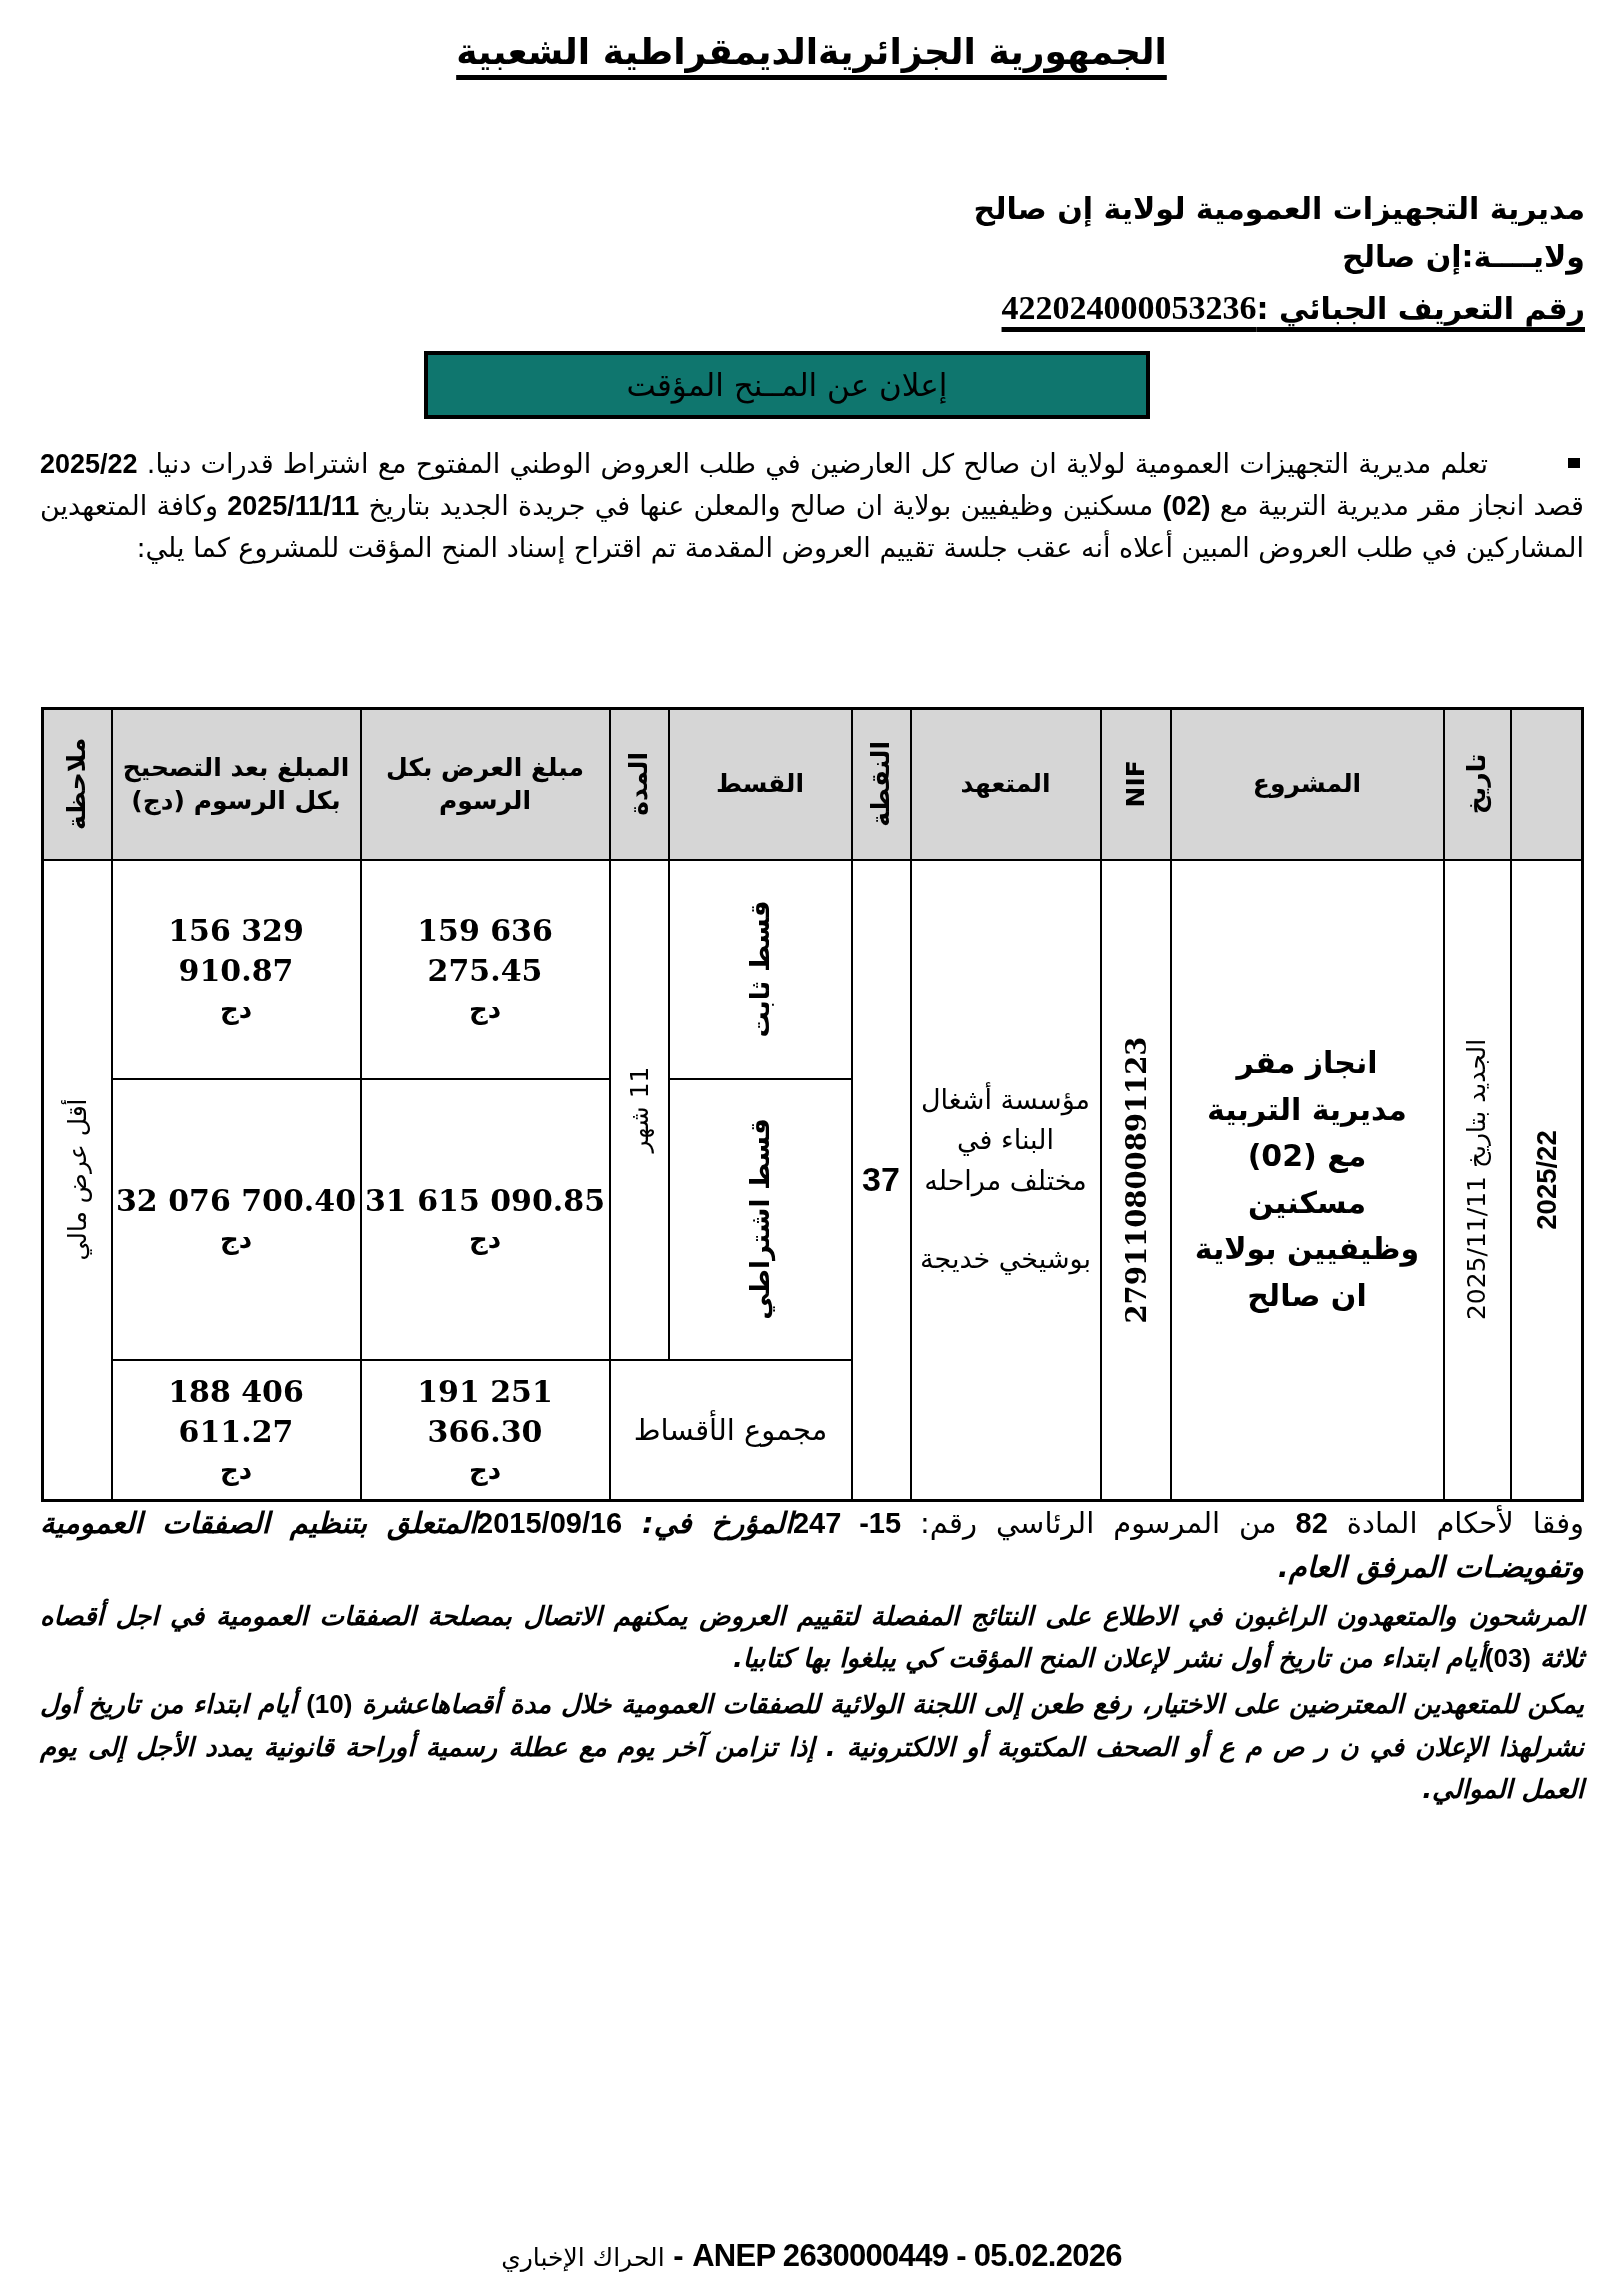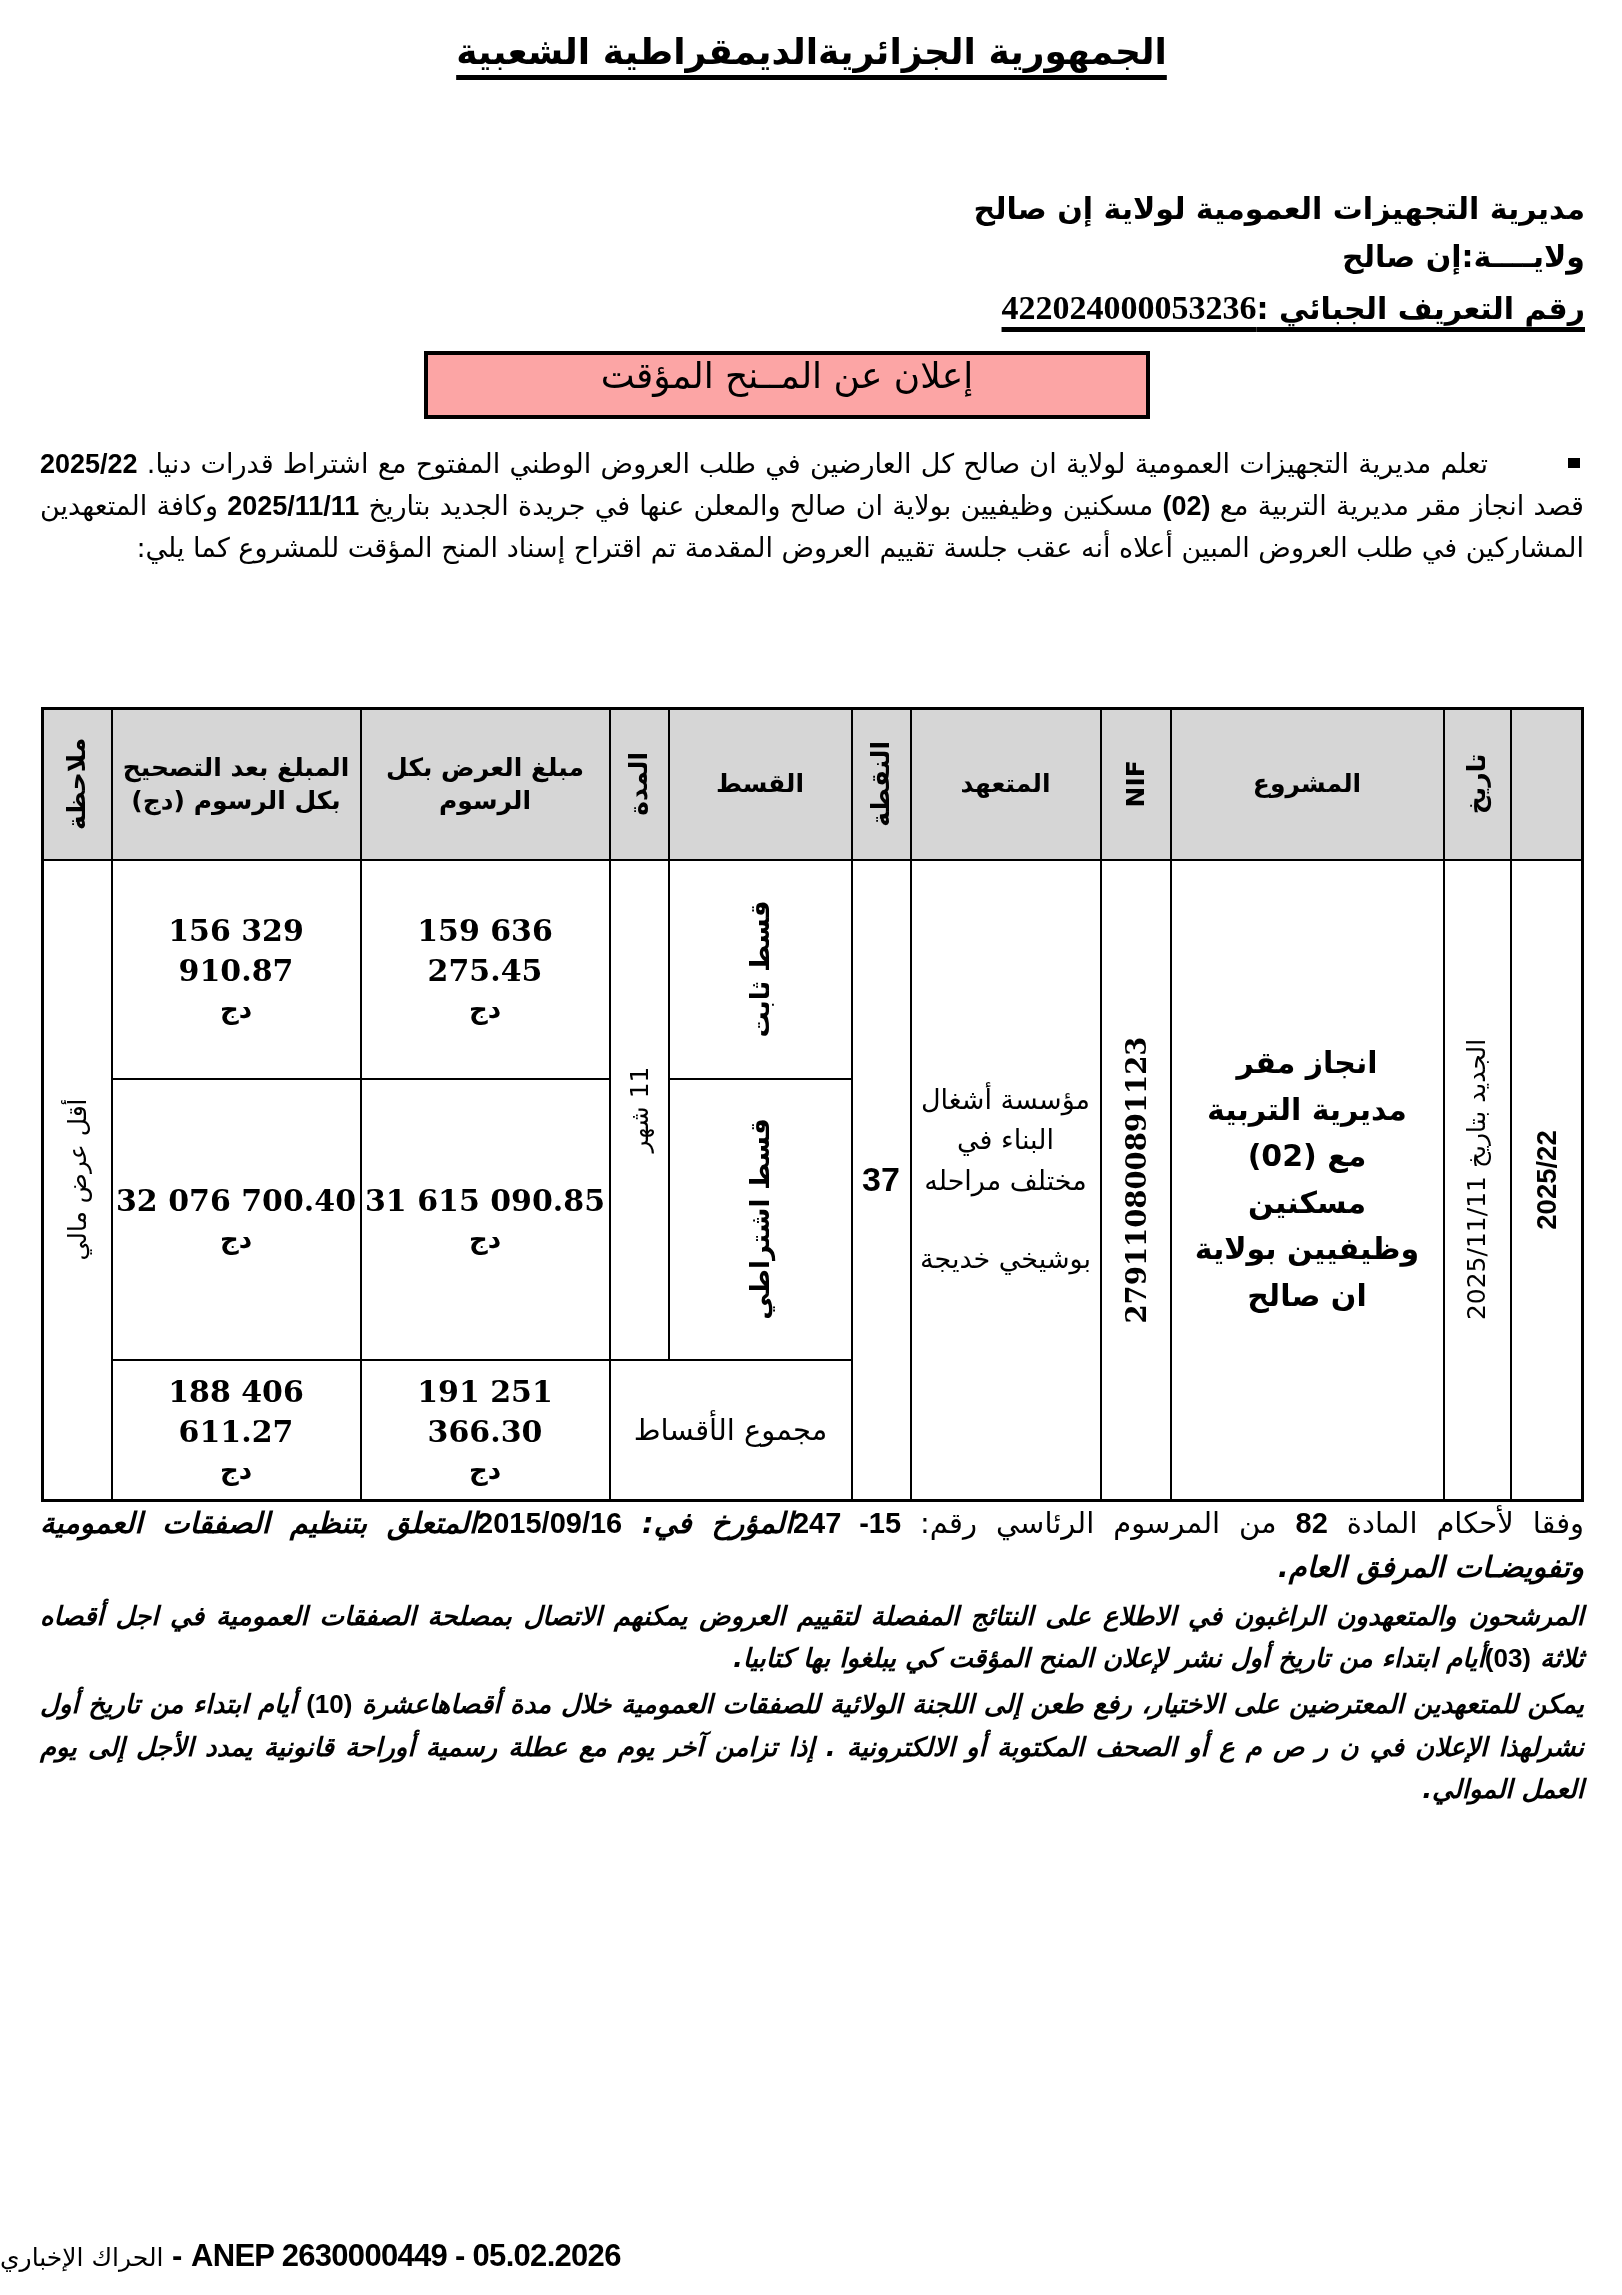--- a/index.html
+++ b/index.html
@@ -20,23 +20,23 @@
   }
 
   
   #org { position:absolute; top:185px; right:38px; direction:rtl; text-align:right;
          font-weight:700; font-size:30px; line-height:1.6; }
   #org .taxline { display:inline-block; text-decoration:underline; text-decoration-thickness:4.6px; text-underline-offset:7.9px; }
   #org .taxnum  { font-size:34px; font-family:Liberation Serif, serif; }
 
   
   #annbox { position:absolute; top:351px; left:424px; width:726px; height:68px;
-            border:4.6px solid #000; background:#fca5a5;
-            display:flex; align-items:flex-start; justify-content:center;
-            direction:rtl; font-size:36px; }
+            border:4.6px solid #000; background:#0f766e;
+            display:flex; align-items:center; justify-content:center;
+            direction:rtl; font-size:31px; }
 
   
   #flow { position:absolute; top:432px; right:39px; width:1544px; direction:rtl; text-align:justify; }
   #flow .intro  { font-size:26px; line-height:1.95; }
   #flow .bullet { position:relative; margin-top:10.5px; font-size:27px; line-height:1.56; text-indent:96px; }
   .bullet .marker { position:absolute; right:3.9px; top:15.7px; width:11.8px; height:9.8px; background:#000; text-indent:0; }
 
   
   #tbl { position:absolute; top:707px; right:39px; width:1542px;
          border-collapse:collapse; table-layout:fixed; direction:rtl;
@@ -58,21 +58,21 @@
   .score-cell { font-weight:700; font-size:34px; font-family:"Liberation Sans","DejaVu Sans",sans-serif; }
   .total-cell { font-size:29px; letter-spacing:0.7px; }
 
   
   #footflow { position:absolute; top:1502px; right:39px; width:1544px; direction:rtl; text-align:justify; }
   #footflow .p1 { font-size:29px; line-height:1.5; }
   #footflow .p2 { margin-top:6px; font-size:26px; line-height:1.62; }
   #footflow .p3 { margin-top:3.9px;  font-size:26px; line-height:1.64; }
 
   
-  #anep { position:absolute; top:2238px; left:0; width:100%; direction:ltr; font-size:25px; }
+  #anep { position:absolute; top:2238px; left:0; width:100%; text-align:center; direction:ltr; font-size:25px; }
   #anep .ref { font-weight:700; font-size:31px; font-family:"Liberation Sans","DejaVu Sans",sans-serif; letter-spacing:-0.7px; }
 </style>
 </head>
 <body>
 
 <div id="title-wrap">
   <span class="t">الجمهورية الجزائريةالديمقراطية الشعبية</span>
 </div>
 
 <div id="org">

